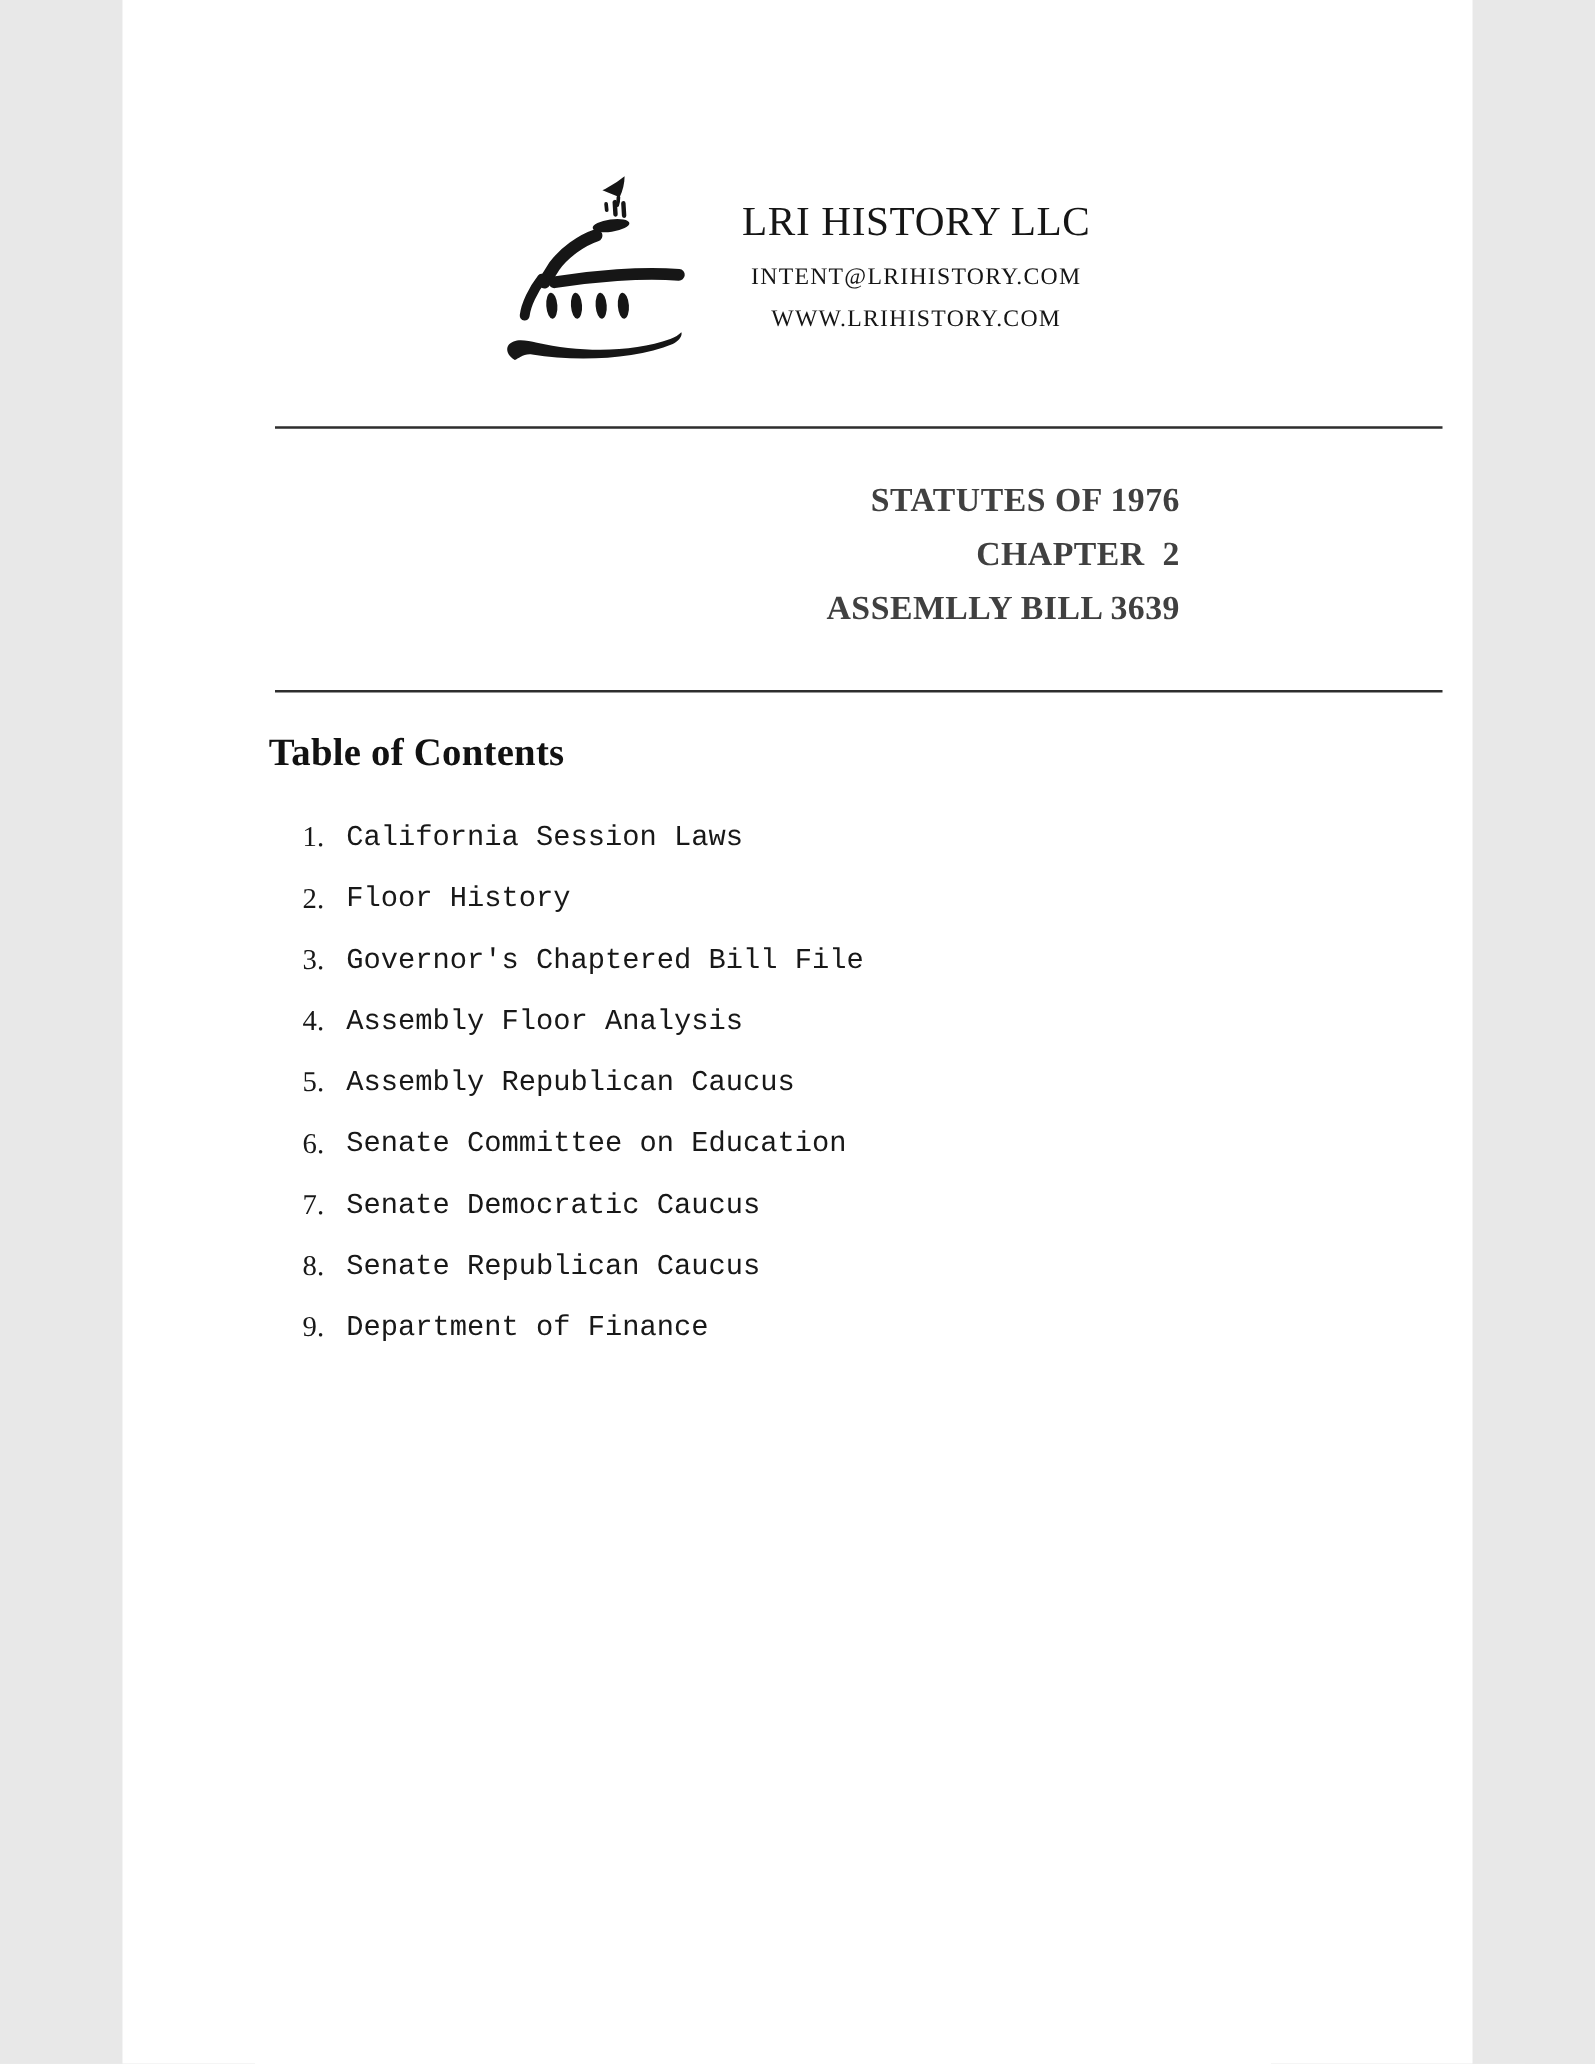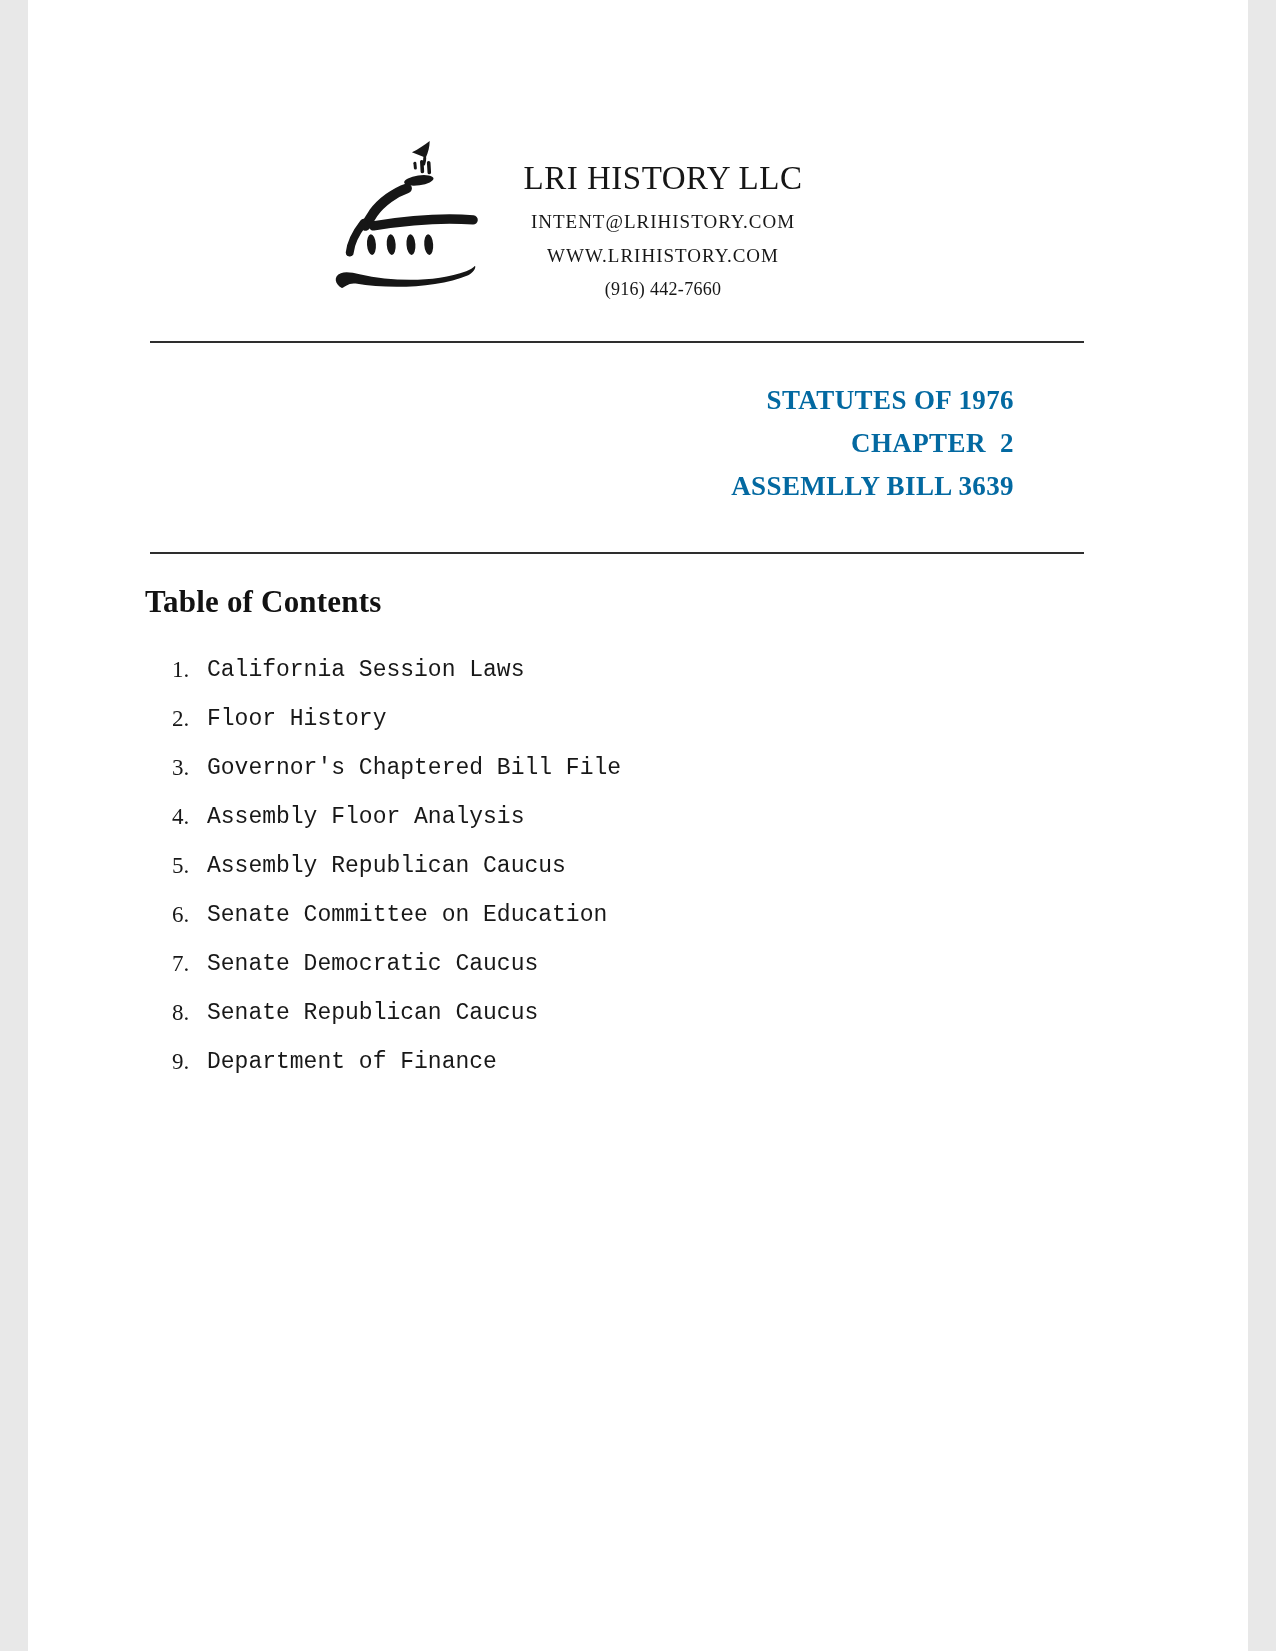--- a/index.html
+++ b/index.html
@@ -1,18 +1,18 @@
 <!DOCTYPE html>
 <html><head>
 <meta charset="utf-8">
 <style>
   html,body{margin:0;padding:0;background:#e8e8e8;}
   .page{
     position:relative;
-    width:1220px;height:1651px;
+    width:1080px;height:1651px;
     margin:0 auto;
     background:#ffffff;
     font-family:"Liberation Serif","DejaVu Serif",serif;
     overflow:hidden;
   }
 
   
   .logo{position:absolute;left:302px;top:134px;width:152px;height:158px;}
   .header-text{
     position:absolute;left:385px;top:158px;width:500px;
@@ -24,21 +24,21 @@
   .phone{font-size:18px;line-height:22px;margin-top:11px;letter-spacing:.3px;}
 
   
   .rule{position:absolute;left:122px;width:934px;height:2px;background:#2e2e2e;}
   .rule-top{top:341px;}
   .rule-bottom{top:552px;}
 
   
   .title-block{
     position:absolute;top:379px;right:234px;
-    text-align:right;color:#0369a1;
+    text-align:right;color:#404040;
     font-size:27px;font-weight:700;line-height:43px;
     letter-spacing:.4px;
   }
   .title-line{white-space:pre;}
 
   
   .toc-heading{
     position:absolute;left:117px;top:583px;
     font-size:31px;font-weight:700;line-height:38px;
     color:#121212;letter-spacing:.2px;
@@ -77,21 +77,20 @@
 
     <path d="M12,155 C5,151 3,143 11,140 C16,138 23,139.5 30,141 C65,149 108,149 138,138
              C142,136.5 145,134.5 147,132.5 C148,135.5 145,139.5 140,142
              C110,154.5 62,156.5 26,150.5 C19,149.5 15,154 12,155 Z" fill="#161616"></path>
   </svg>
 
   <div class="header-text">
     <div class="company">LRI HISTORY LLC</div>
     <div class="email">INTENT@LRIHISTORY.COM</div>
     <div class="website">WWW.LRIHISTORY.COM</div>
-    <div class="phone">(916) 442-7660</div>
   </div>
 
   <div class="rule rule-top"></div>
   <div class="rule rule-bottom"></div>
 
   <div class="title-block">
     <div class="title-line">STATUTES OF 1976</div>
     <div class="title-line">CHAPTER  2</div>
     <div class="title-line">ASSEMLLY BILL 3639</div>
   </div>

